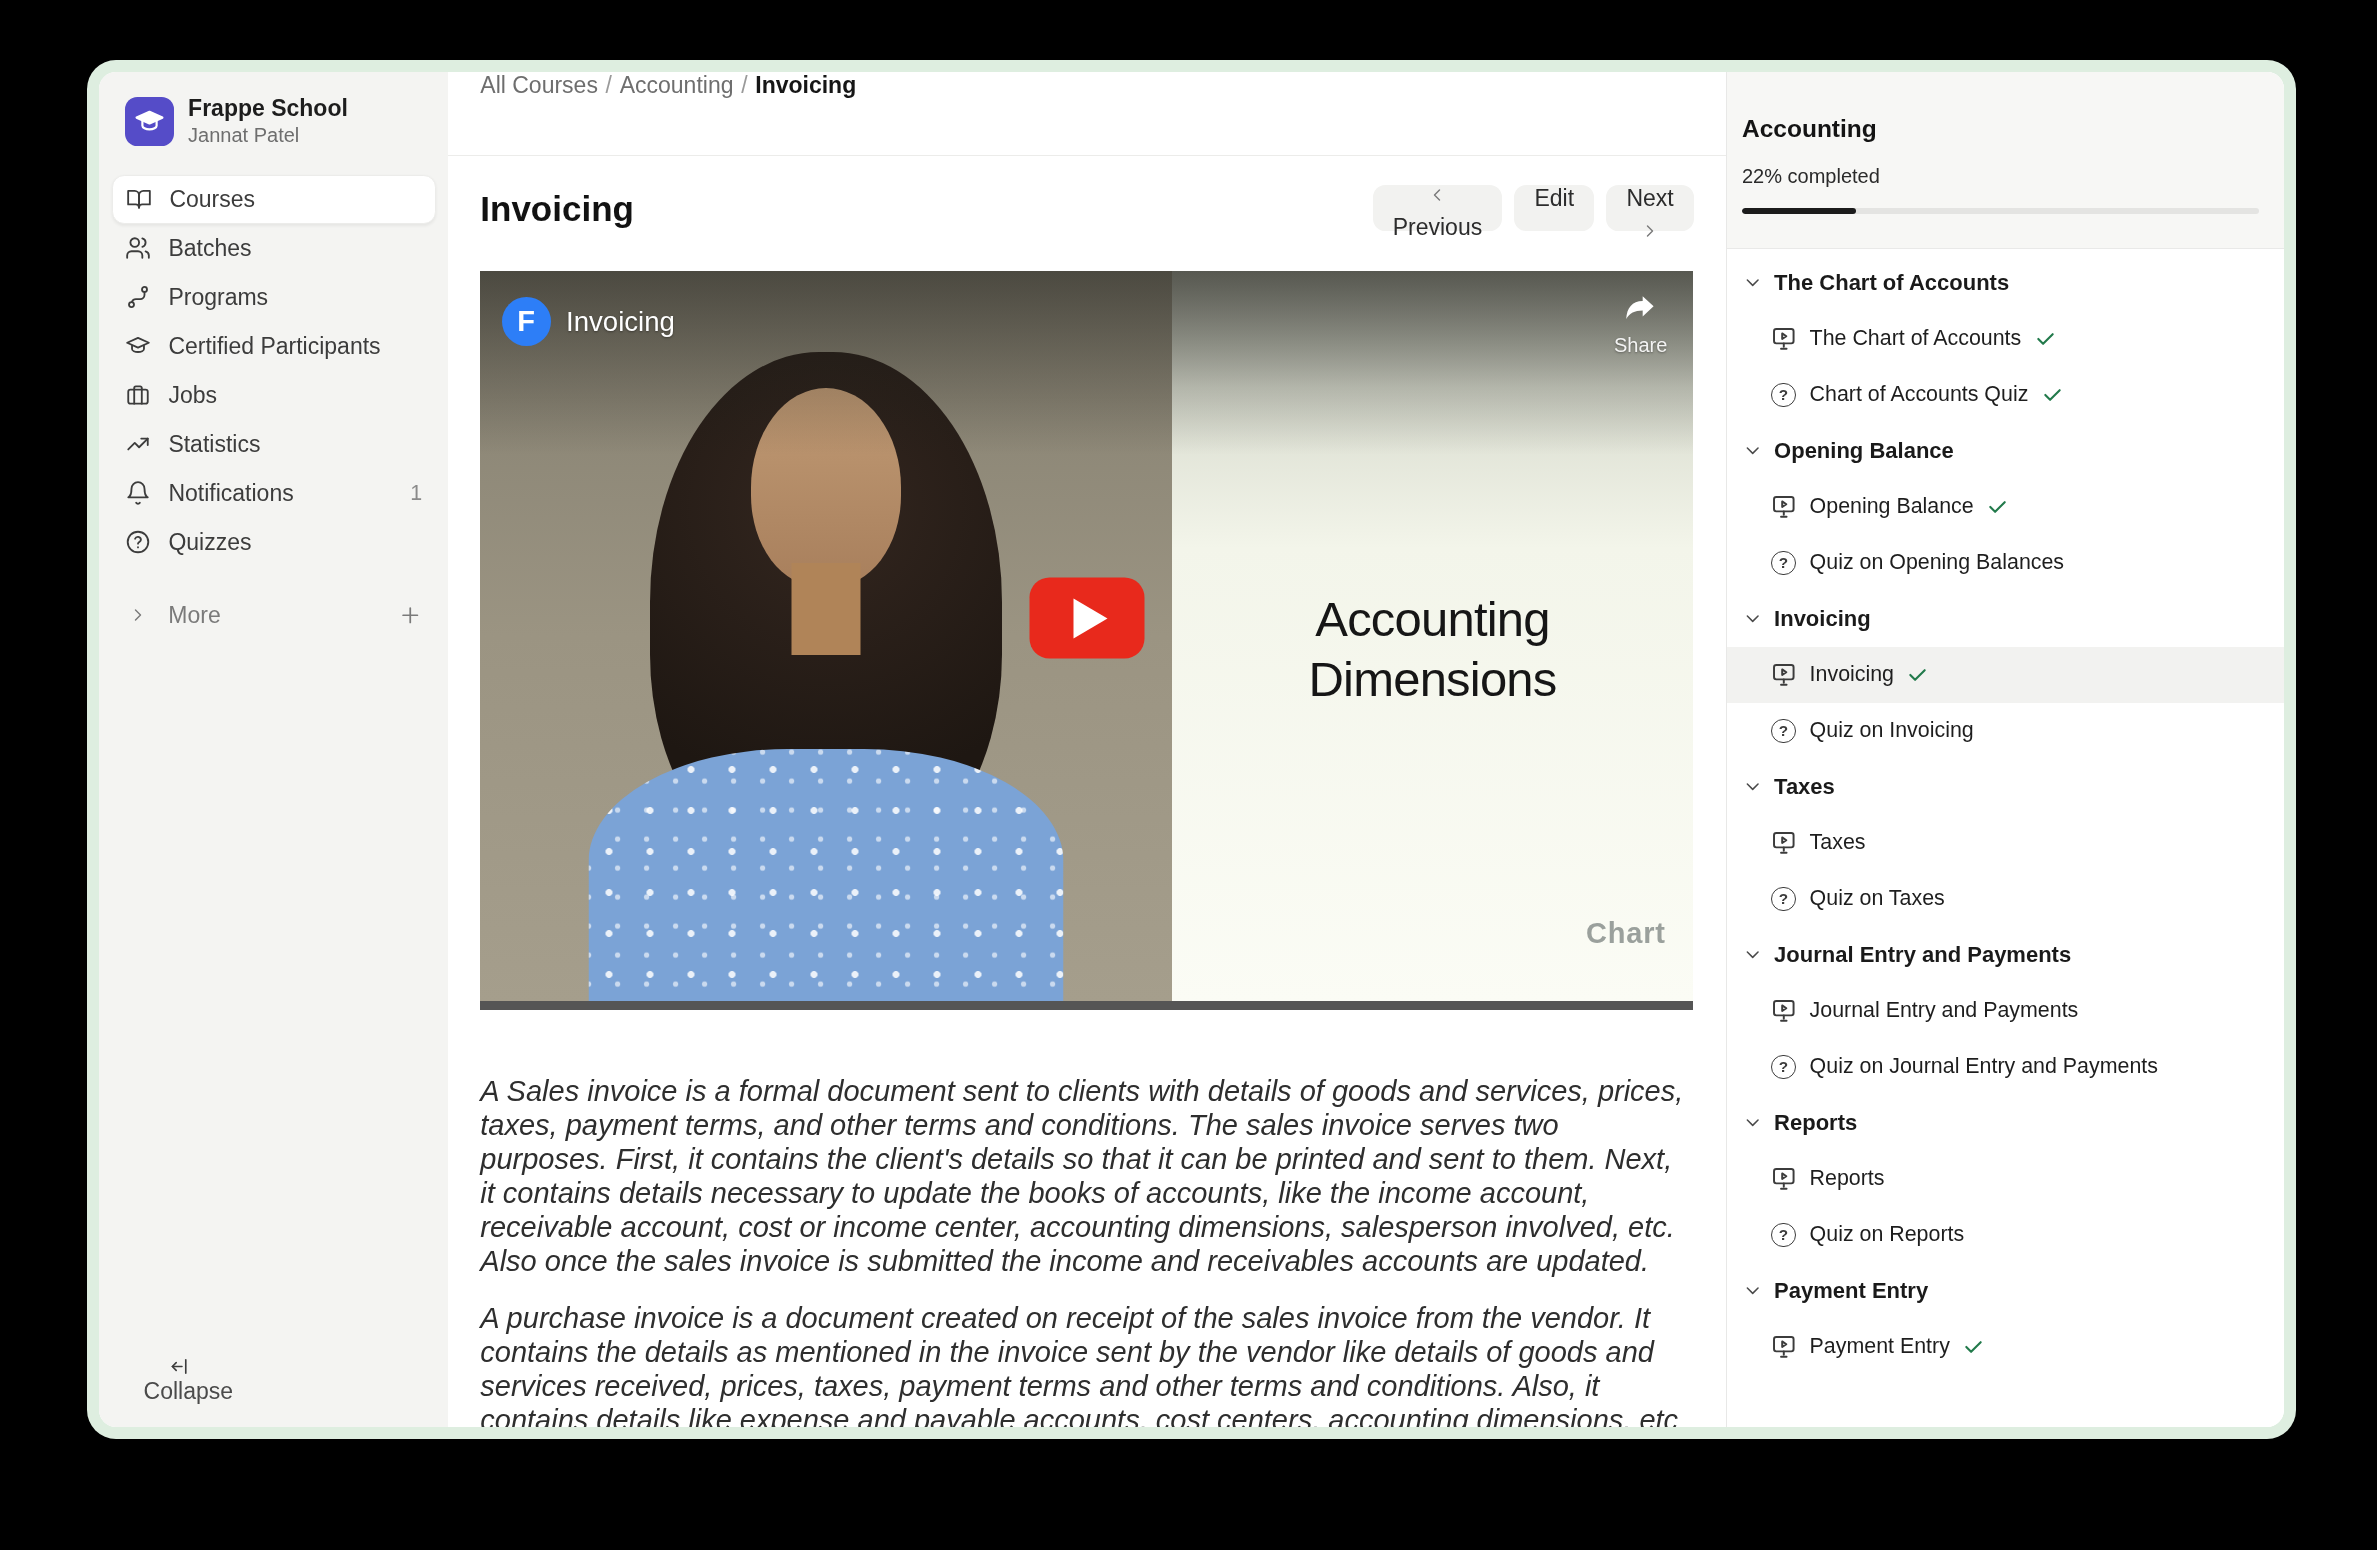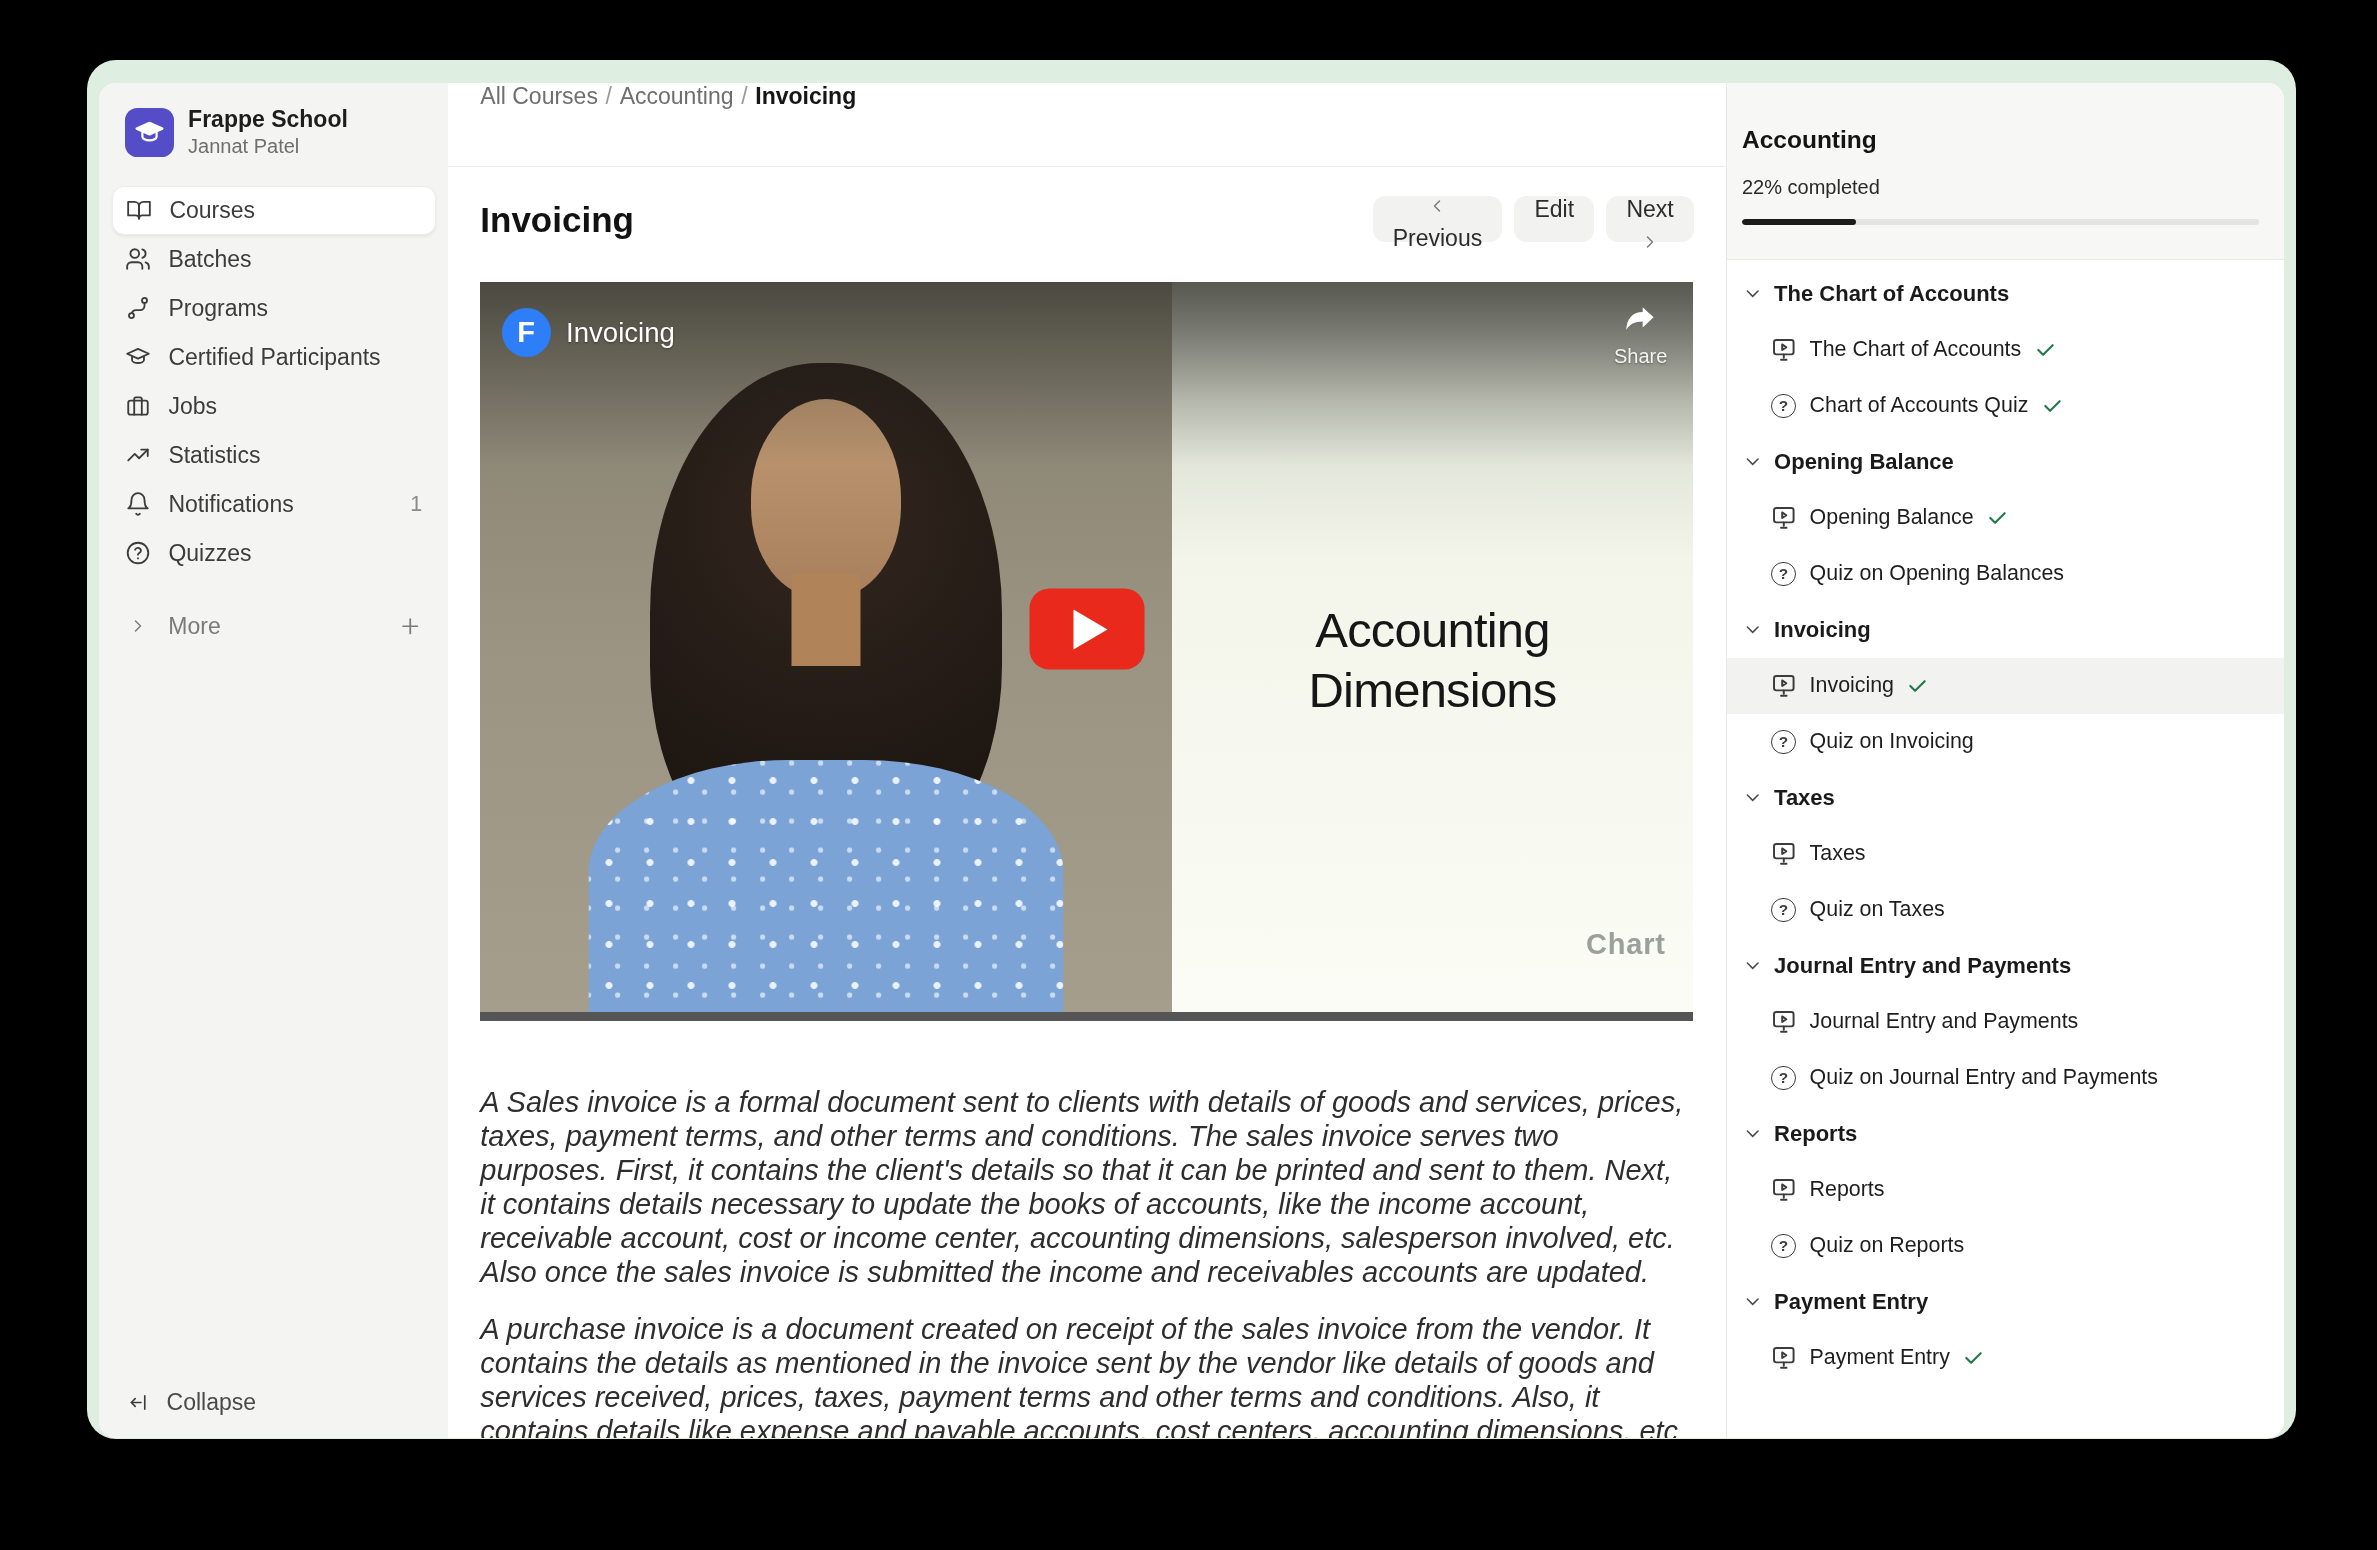--- a/index.html
+++ b/index.html
@@ -1,21 +1,21 @@
 <!DOCTYPE html>
 <html style="font-size:12.3px"><head>
 <meta charset="utf-8">
 <style>
   * { margin:0; padding:0; box-sizing:border-box; }
   html,body { width:2377px; height:1550px; background:#000; overflow:hidden;
               font-family:"Liberation Sans", sans-serif; }
   .frame { position:absolute; left:87px; top:60px; width:2209px; height:1379px;
            background:#deeee0; border-radius:29px; padding:12.3px; }
   .window { width:100%; height:100%; background:#fff; border-radius:17px;
-            overflow:hidden; display:flex;margin-top:11px; }
+            overflow:hidden; display:flex; }
 
   
   .sidebar { width:349px; flex:none; background:#f4f4f2; position:relative;
              padding-top:23px; }
   .brand { display:flex; align-items:center; padding:0 23px 0 26px; }
   .brand-logo { width:49px; height:49px; border-radius:12.3px; background:#554cc8;
                 display:flex; align-items:center; justify-content:center; flex:none; }
   .brand-text { margin-left:13.8px; flex:1; min-width:0; }
   .brand-title { font-size:23px; font-weight:700; color:#1d1d1d; line-height:27.6px; }
   .brand-sub { font-size:20px; color:#6e6e6e; line-height:24.5px; }
@@ -25,21 +25,21 @@
   .nav-item.active { background:#fff; border:0.8px solid #ececea;
                      box-shadow:0 1.5px 3.1px rgba(0,0,0,.06); }
   .nav-item .nicon { width:26px; height:26px; flex:none; display:flex; }
   .nav-item .nlabel { margin-left:17px; font-size:23px; }
   .nav-item .nbadge { margin-left:auto; font-size:21.4px; color:#8a8a8a; }
   .more-row { margin-top:35px; padding:0 26px 0 29px; display:flex; align-items:center;
               color:#7a7a7a; }
   .more-row .nlabel { margin-left:20px; font-size:23px; }
   .more-plus { margin-left:auto; display:flex; }
   .collapse-row { position:absolute; left:29px; bottom:21.4px; display:flex;
-                  align-items:center; color:#4a4a4a; }
+                  align-items:center; color:#4a4a4a;flex-direction:column; }
   .collapse-row .nlabel { margin-left:15.3px; font-size:23px; }
 
   svg.ic { stroke:#3c3c3c; fill:none; stroke-width:1.7; stroke-linecap:round;
            stroke-linejoin:round; width:100%; height:100%; }
   svg.ic.gray { stroke:#7a7a7a; }
 
   
   .main { flex:1; min-width:0; display:flex; flex-direction:column; background:#fff; }
   .main-header { height:84px; flex:none; border-bottom:0.8px solid #eceleb;
                  border-bottom:0.8px solid #ececea; display:flex; align-items:flex-start;

